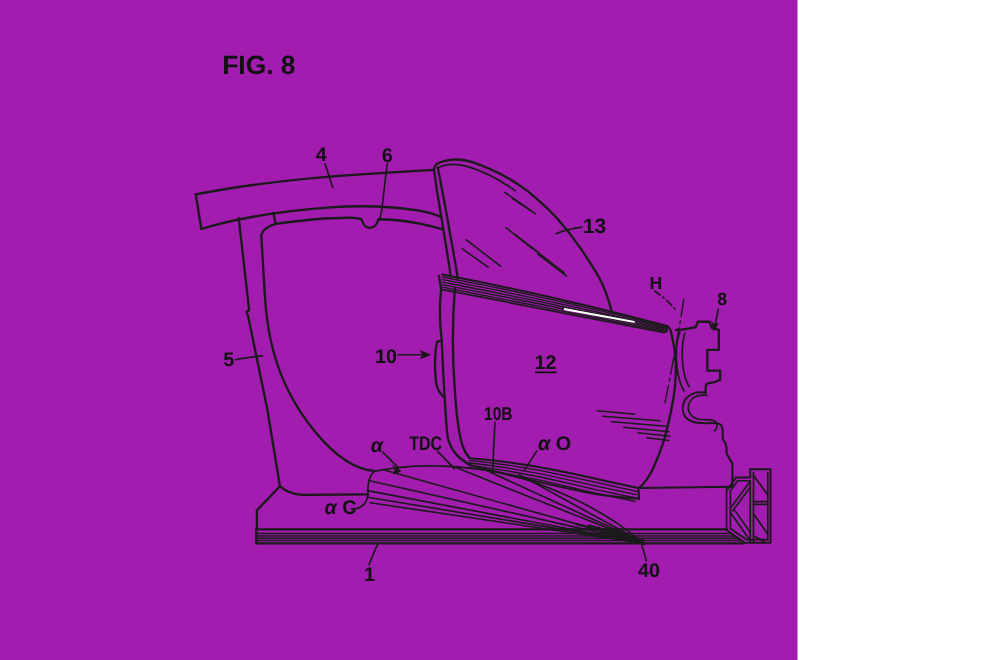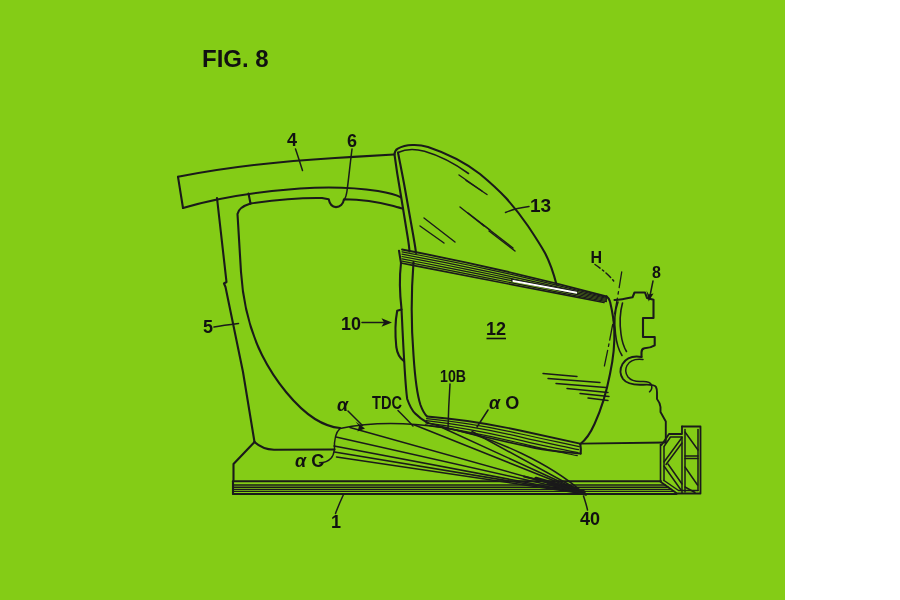--- a/index.html
+++ b/index.html
@@ -1,16 +1,16 @@
 <!DOCTYPE html>
 <html><head>
 <meta charset="utf-8">
 <style>
   html,body{margin:0;padding:0;background:#fff;-webkit-font-smoothing:antialiased;}
-  .page{width:785px;height:600px;position:relative;background:#84cc16;overflow:hidden;text-align:right;}
+  .page{width:725px;height:600px;position:relative;background:#a21caf;overflow:hidden;text-align:right;}
   svg{position:absolute;left:0;top:0;}
   text{font-family:"Liberation Sans",sans-serif;fill:#111;}
 </style>
 </head>
 <body>
 <div class="page">
 <svg width="900" height="600" viewBox="0 0 900 600">
   <g fill="none" stroke="#1a1a1a" stroke-width="2.1" stroke-linecap="round" stroke-linejoin="round">
 
     <path d="M178,176.8 C225,167.5 285,161 335,158 C355,156.8 378,155.5 394,154.5"></path>

